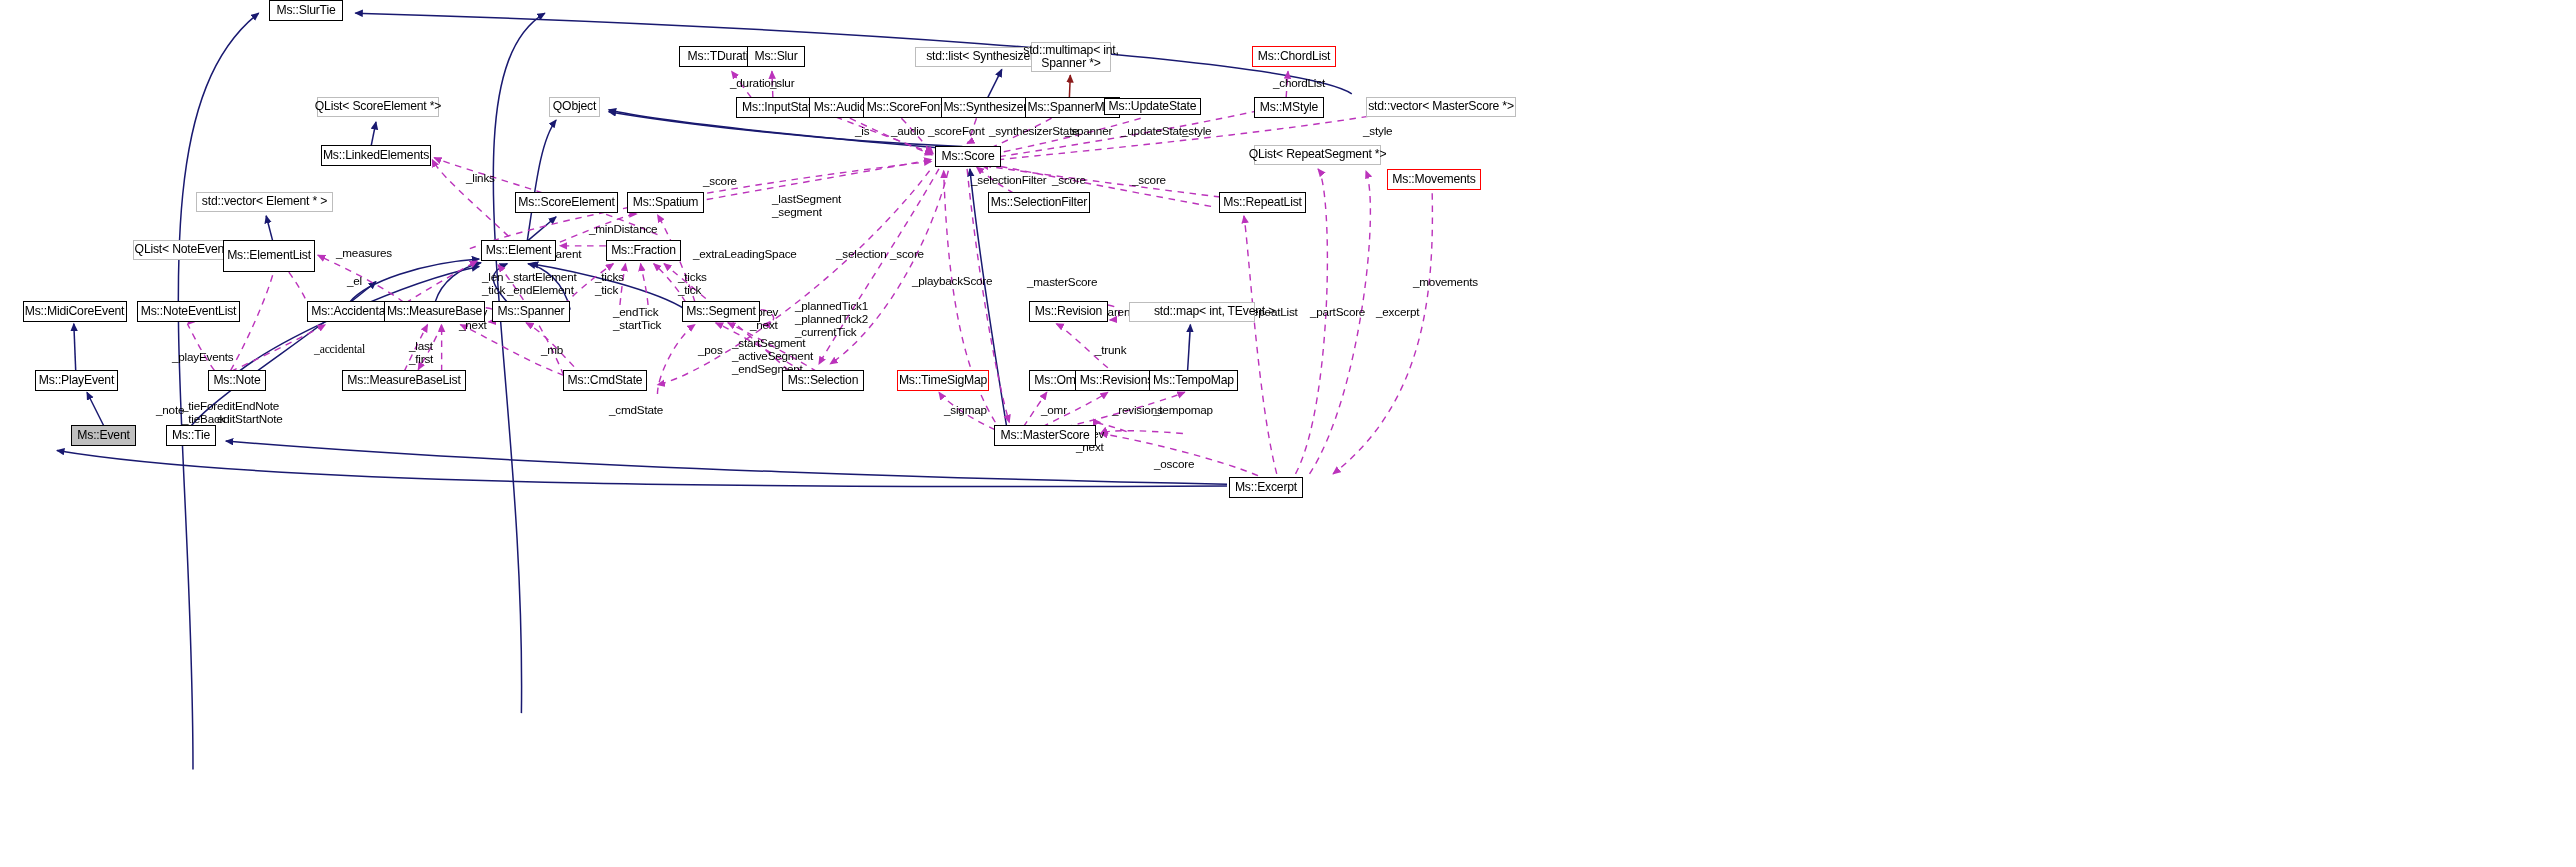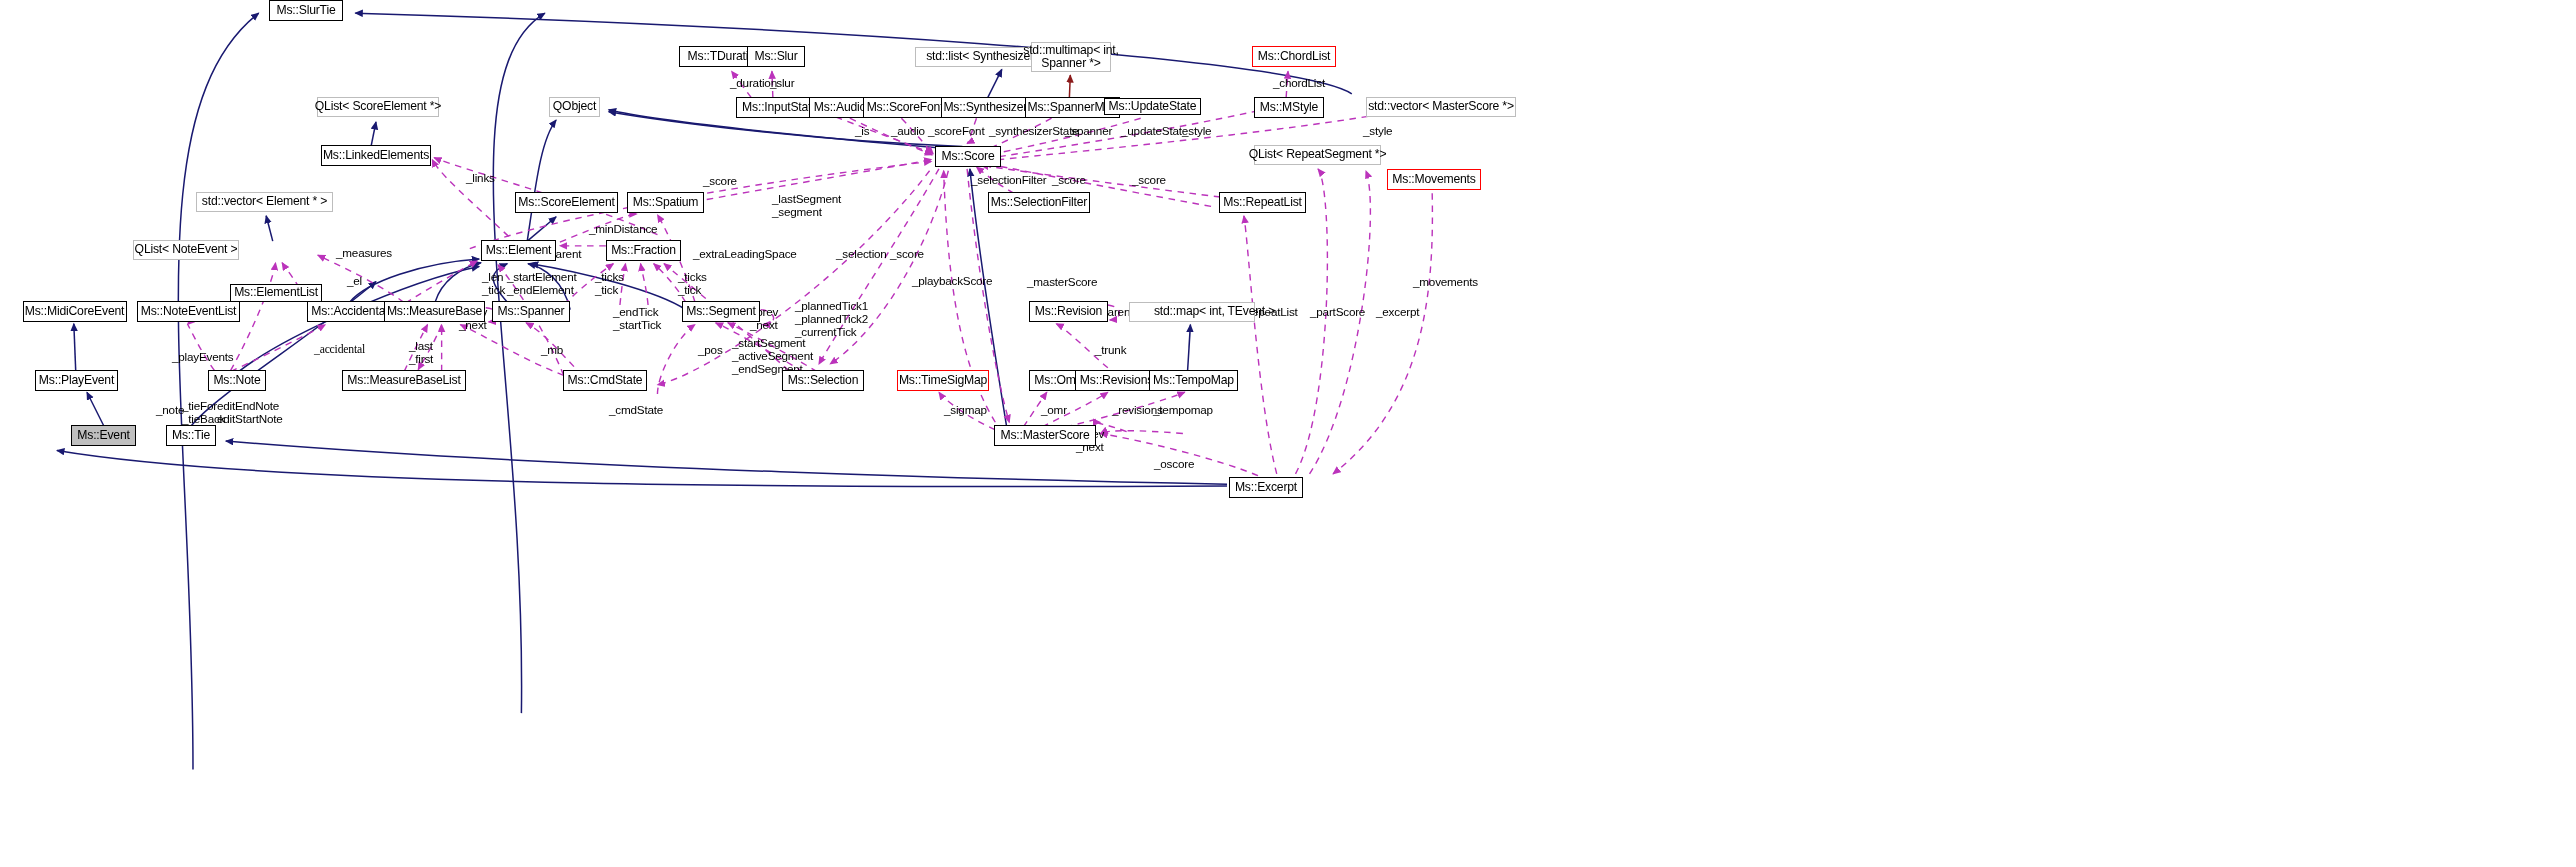--- a/index.html
+++ b/index.html
@@ -255,21 +255,21 @@
       <div class="node cls" style="left: 321px; top: 145px; width: 110px; height: 20.7px;">Ms::LinkedElements</div>
       <div class="node cls" style="left: 935px; top: 146px; width: 66px; height: 20.7px;">Ms::Score</div>
       <div class="node tpl" style="left: 1254px; top: 145px; width: 127px; height: 20px;">QList&lt; RepeatSegment *&gt;</div>
       <div class="node red" style="left: 1387px; top: 145px; width: 94px; height: 20.7px; margin-top: 24px;">Ms::Movements</div>
       <div class="node tpl" style="left: 196px; top: 192px; width: 137px; height: 20px;">std::vector&lt; Element * &gt;</div>
       <div class="node cls" style="left: 515px; top: 192px; width: 103px; height: 20.7px;">Ms::ScoreElement</div>
       <div class="node cls" style="left: 627px; top: 192px; width: 77px; height: 20.7px;">Ms::Spatium</div>
       <div class="node cls" style="left: 988px; top: 192px; width: 102px; height: 20.7px;">Ms::SelectionFilter</div>
       <div class="node cls" style="left: 1219px; top: 192px; width: 87px; height: 20.7px;">Ms::RepeatList</div>
       <div class="node tpl" style="left: 133px; top: 240px; width: 106px; height: 20px;">QList&lt; NoteEvent &gt;</div>
-      <div class="node cls" style="left: 230px; top: 240px; width: 92px; height: 18px; margin-top: 44px;">Ms::ElementList</div>
+      <div class="node cls" style="left: 223px; top: 240px; width: 92px; height: 32px;">Ms::ElementList</div>
       <div class="node cls" style="left: 481px; top: 240px; width: 75px; height: 20.7px;">Ms::Element</div>
       <div class="node cls" style="left: 606px; top: 240px; width: 75px; height: 20.7px;">Ms::Fraction</div>
       <div class="node cls" style="left: 22.5px; top: 301px; width: 104px; height: 20.7px;">Ms::MidiCoreEvent</div>
       <div class="node cls" style="left: 137px; top: 301px; width: 103px; height: 20.7px;">Ms::NoteEventList</div>
       <div class="node cls" style="left: 307px; top: 301px; width: 85px; height: 20.7px;">Ms::Accidental</div>
       <div class="node cls" style="left: 384px; top: 301px; width: 101px; height: 20.7px;">Ms::MeasureBase</div>
       <div class="node cls" style="left: 492px; top: 301px; width: 78px; height: 20.7px;">Ms::Spanner</div>
       <div class="node cls" style="left: 682px; top: 301px; width: 78px; height: 20.7px;">Ms::Segment</div>
       <div class="node cls" style="left: 1029px; top: 301px; width: 79px; height: 20.7px;">Ms::Revision</div>
       <div class="node tpl" style="left: 1129px; top: 302px; width: 126px; height: 20px; padding-left: 45px;">std::map&lt; int, TEvent &gt;</div>

